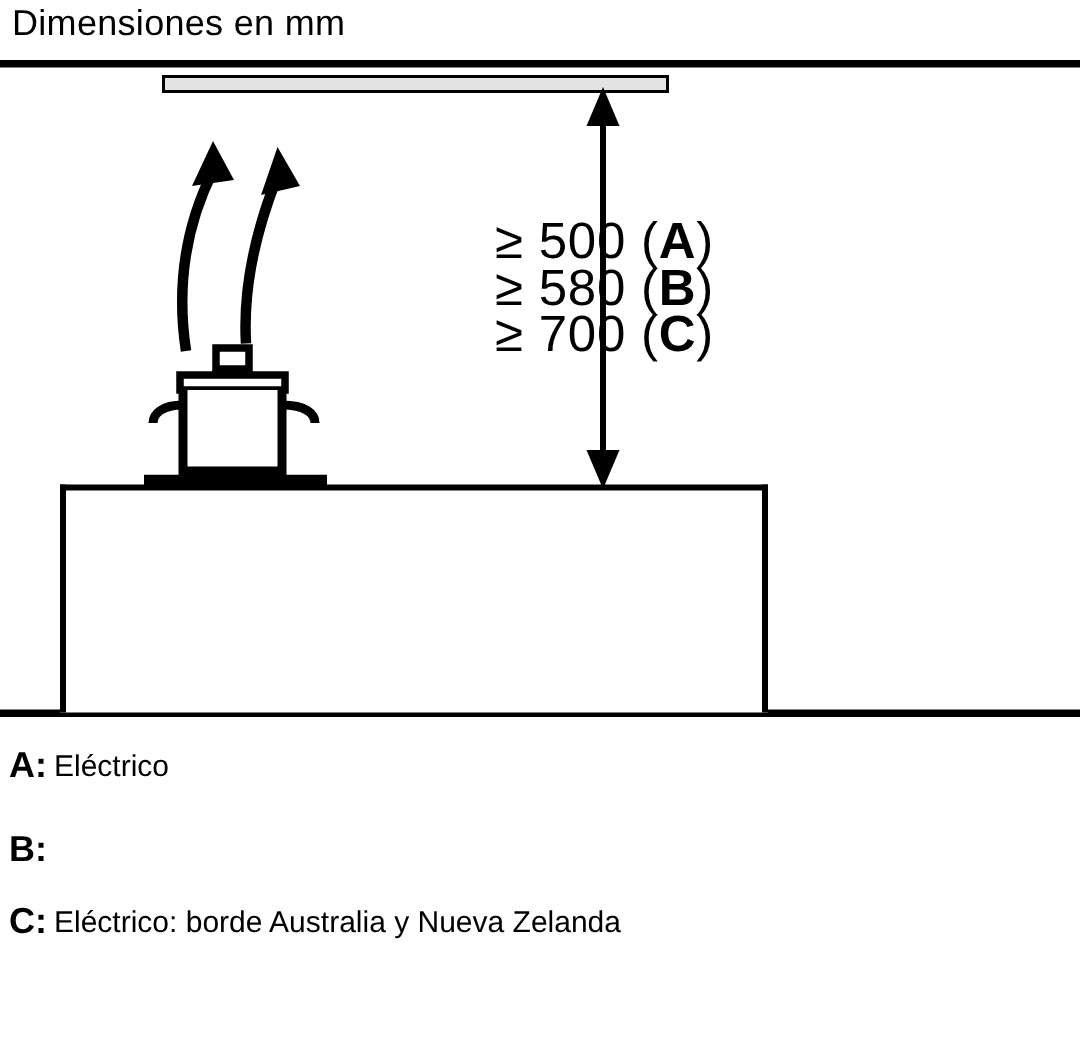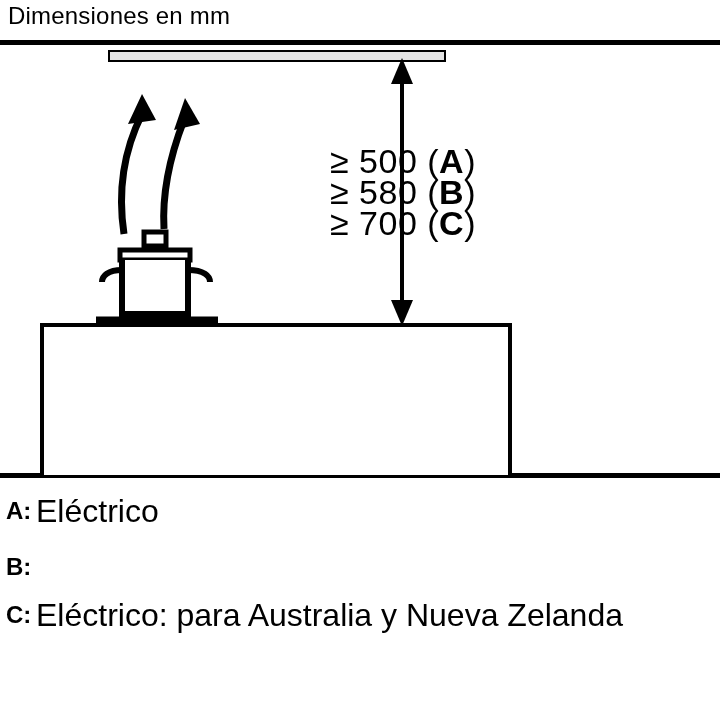--- a/index.html
+++ b/index.html
@@ -118,21 +118,21 @@
     margin-bottom: 26px;
   }
   .legend-key {
     font-size: 24px;
     line-height: 30px;
     font-weight: bold;
     width: 30px;
     flex: 0 0 30px;
   }
   .legend-text {
-    font-size: 32px;
+    font-size: 20px;
     line-height: 30px;
   }
   .legend-row.row-b { margin-bottom: 18px; }
   .legend-row.row-c { margin-bottom: 0; }
 </style>
 </head>
 <body>
 
 <div id="page">
 
@@ -181,17 +181,17 @@
   <div class="legend">
     <div class="legend-row row-a">
       <div class="legend-key">A:</div>
       <div class="legend-text">Eléctrico</div>
     </div>
     <div class="legend-row row-b">
       <div class="legend-key">B:</div>
     </div>
     <div class="legend-row row-c">
       <div class="legend-key">C:</div>
-      <div class="legend-text">Eléctrico: para Australia y Nueva Zelanda</div>
+      <div class="legend-text">Eléctrico: borde Australia y Nueva Zelanda</div>
     </div>
   </div>
 
 </div>
 
 </body></html>

